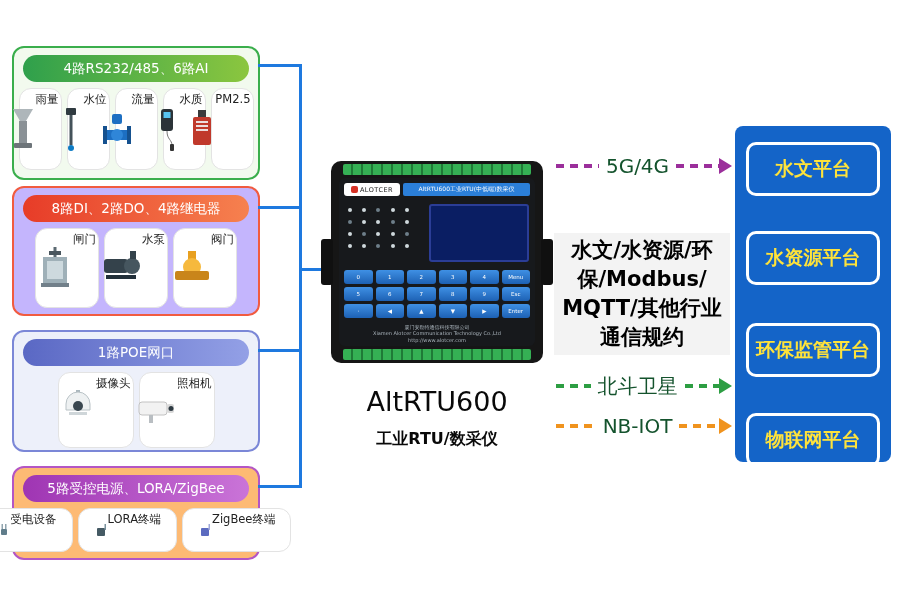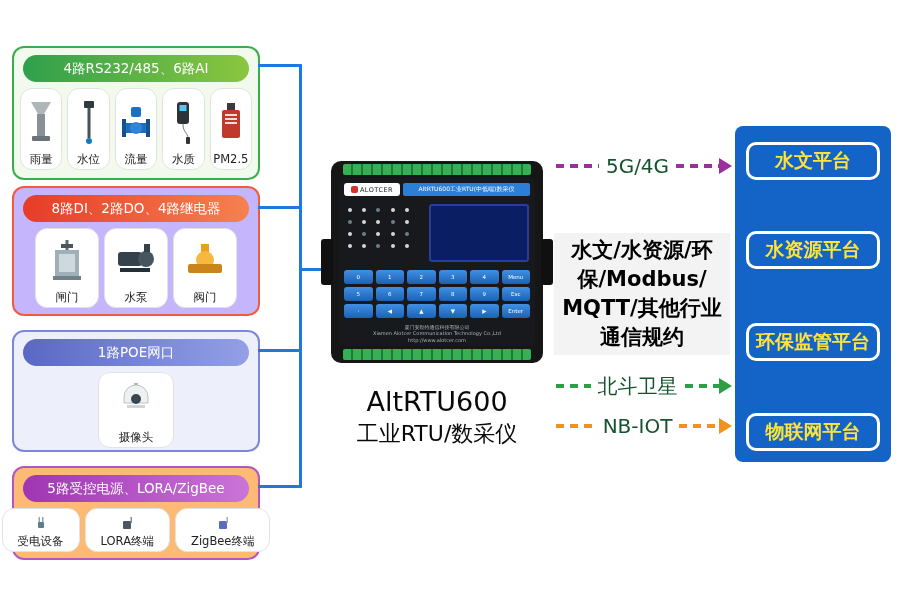--- a/index.html
+++ b/index.html
@@ -3,21 +3,21 @@
 <meta charset="utf-8">
 <style>
 *{margin:0;padding:0;box-sizing:border-box}
 body{font-family:"DejaVu Sans","Liberation Sans",sans-serif;background:#fff}
 #canvas{position:relative;width:900px;height:600px;background:#fff;overflow:hidden}
 
 
 .group{position:absolute;left:12px;width:248px;border:2px solid;border-radius:12px}
 .ghdr{margin:7px 9px 6px;height:27px;border-radius:14px;color:#fff;font-weight:normal;font-size:13.5px;display:flex;align-items:center;justify-content:center;white-space:nowrap}
 .items{display:flex;justify-content:center;align-items:flex-start;gap:5px;padding:0 6px}
-.card{background:#fff;border:1px solid #e3e3e3;border-radius:12px;display:flex;flex-direction:column;align-items:center;justify-content:flex-end;padding:3px 2px}
+.card{background:#fff;border:1px solid #e3e3e3;border-radius:12px;display:flex;flex-direction:row;justify-content:flex-end;padding:3px 2px}
 .card .lbl{font-size:11.5px;color:#222;line-height:14px;white-space:nowrap}
 .card .ic{flex:1;display:flex;align-items:center;justify-content:center}
 #g1{top:46px;height:134px;border-color:#3aae4c;background:#f2faee}
 #g1 .ghdr{background:linear-gradient(90deg,#2fa04c,#8bc63f)}
 #g1 .card{width:43px;height:82px}
 #g2{top:186px;height:130px;border-color:#f15b40;background:#c4b5fd}
 #g2 .ghdr{background:linear-gradient(90deg,#e73c28,#f6814f)}
 #g2 .card{width:64px;height:80px}
 #g3{top:330px;height:122px;border-color:#7b87d7;background:#edf0fa}
 #g3 .ghdr{background:linear-gradient(90deg,#5a68c4,#93a0e6)}
@@ -49,38 +49,38 @@
 #ptitle{position:absolute;left:64px;top:5px;right:5px;height:13px;background:#2b7fd9;border-radius:2px;color:#fff;font-size:6px;display:flex;align-items:center;justify-content:center;white-space:nowrap;overflow:hidden}
 #leds{position:absolute;left:9px;top:30px;width:62px;display:grid;grid-template-columns:repeat(5,1fr);gap:8px 9px}
 #leds i{width:4px;height:4px;border-radius:50%;background:#cfd8dc}
 #leds i:nth-child(3n){background:#6e7f8a}
 #lcd{position:absolute;right:6px;top:26px;width:100px;height:58px;background:#0a1e63;border:2px solid #2b3d96;border-radius:3px}
 #keys{position:absolute;left:5px;right:5px;top:92px;display:grid;grid-template-columns:repeat(6,1fr);gap:3px}
 #keys span{height:14px;background:linear-gradient(#3f90e4,#1d61b4);border-radius:3px;color:#fff;font-size:5.5px;display:flex;align-items:center;justify-content:center;overflow:hidden}
 #dfoot{position:absolute;left:0;right:0;bottom:3px;text-align:center;color:#aab4bc;font-size:5px;line-height:6.5px}
 #caption{position:absolute;left:317px;top:386px;width:240px;text-align:center;color:#090909}
 #caption .c1{font-size:27px;font-weight:normal}
-#caption .c2{font-size:22px;font-weight:normal;margin-top:2px}
+#caption .c2{font-size:16px;font-weight:bold;margin-top:12px}
 
 
 .link{position:absolute;left:556px;width:176px;height:32px;display:flex;align-items:center}
 .link .dash{height:4px;flex:1;background:repeating-linear-gradient(90deg,var(--c) 0 8px,transparent 8px 14px)}
 .link .lab{font-size:20px;color:#14532d;margin:8px 7px;white-space:nowrap}
 .link .head{width:0;height:0;border-top:8px solid transparent;border-bottom:8px solid transparent;border-left:13px solid var(--c)}
 #lk1{top:150px;--c:#9b2f9b}
 #lk2{top:192px;--c:#e0218a}
 #lk3{top:370px;--c:#2d9e43}
 #lk4{top:410px;--c:#f0931e}
 
 
 #proto{position:absolute;left:554px;top:233px;width:176px;height:122px;background:#f3f3f3;display:flex;flex-direction:column;align-items:center;justify-content:center;font-weight:bold;font-size:21px;line-height:29px;color:#000;text-align:center}
 
 
 #panel{position:absolute;left:735px;top:126px;width:156px;height:336px;background:#1464c8;border-radius:8px}
-.plat{position:absolute;left:11px;width:134px;height:38px;border:3px solid #fff;border-radius:10px;color:#ffe33a;font-weight:bold;font-size:19px;display:flex;align-items:center;justify-content:center;white-space:nowrap}
+.plat{position:absolute;left:11px;width:134px;height:54px;border:3px solid #fff;border-radius:10px;color:#ffe33a;font-weight:bold;font-size:19px;display:flex;align-items:center;justify-content:center;white-space:nowrap}
 #p1{top:16px}#p2{top:105px}#p3{top:197px}#p4{top:287px}
 </style>
 </head>
 <body>
 
 <div id="canvas">
 
   <div class="group" id="g1">
     <div class="ghdr">4路RS232/485、6路AI</div>
     <div class="items">
@@ -187,20 +187,31 @@
       <div class="card">
         <span class="ic">
           <svg width="34" height="44" viewBox="0 0 34 44">
               <rect x="15" y="2" width="4" height="8" fill="#aab7bd"></rect>
               <path d="M5 16 a12 12 0 0 1 24 0 v6 h-24 z" fill="#eef1f2" stroke="#b9c2c6"></path>
               <circle cx="17" cy="18" r="5" fill="#3a4750"></circle>
               <rect x="8" y="24" width="18" height="3" fill="#cfd6d9"></rect>
             </svg>
         </span>
         <span class="lbl">摄像头</span>
+      </div>
+      <div class="card">
+        <span class="ic">
+          <svg width="40" height="40" viewBox="0 0 40 40">
+              <rect x="2" y="12" width="28" height="13" rx="3" fill="#f2f2f2" stroke="#c2c2c2"></rect>
+              <rect x="30" y="14" width="7" height="9" rx="2" fill="#d8d8d8"></rect>
+              <circle cx="34" cy="18.5" r="2.5" fill="#2e3a42"></circle>
+              <rect x="12" y="25" width="4" height="8" fill="#b9bec2"></rect>
+            </svg>
+        </span>
+        <span class="lbl">照相机</span>
       </div>
     </div>
   </div>
 
   <div class="group" id="g4">
     <div class="ghdr">5路受控电源、LORA/ZigBee</div>
     <div class="items">
       <div class="card">
         <span class="ic">
           <svg width="14" height="14" viewBox="0 0 14 14">

